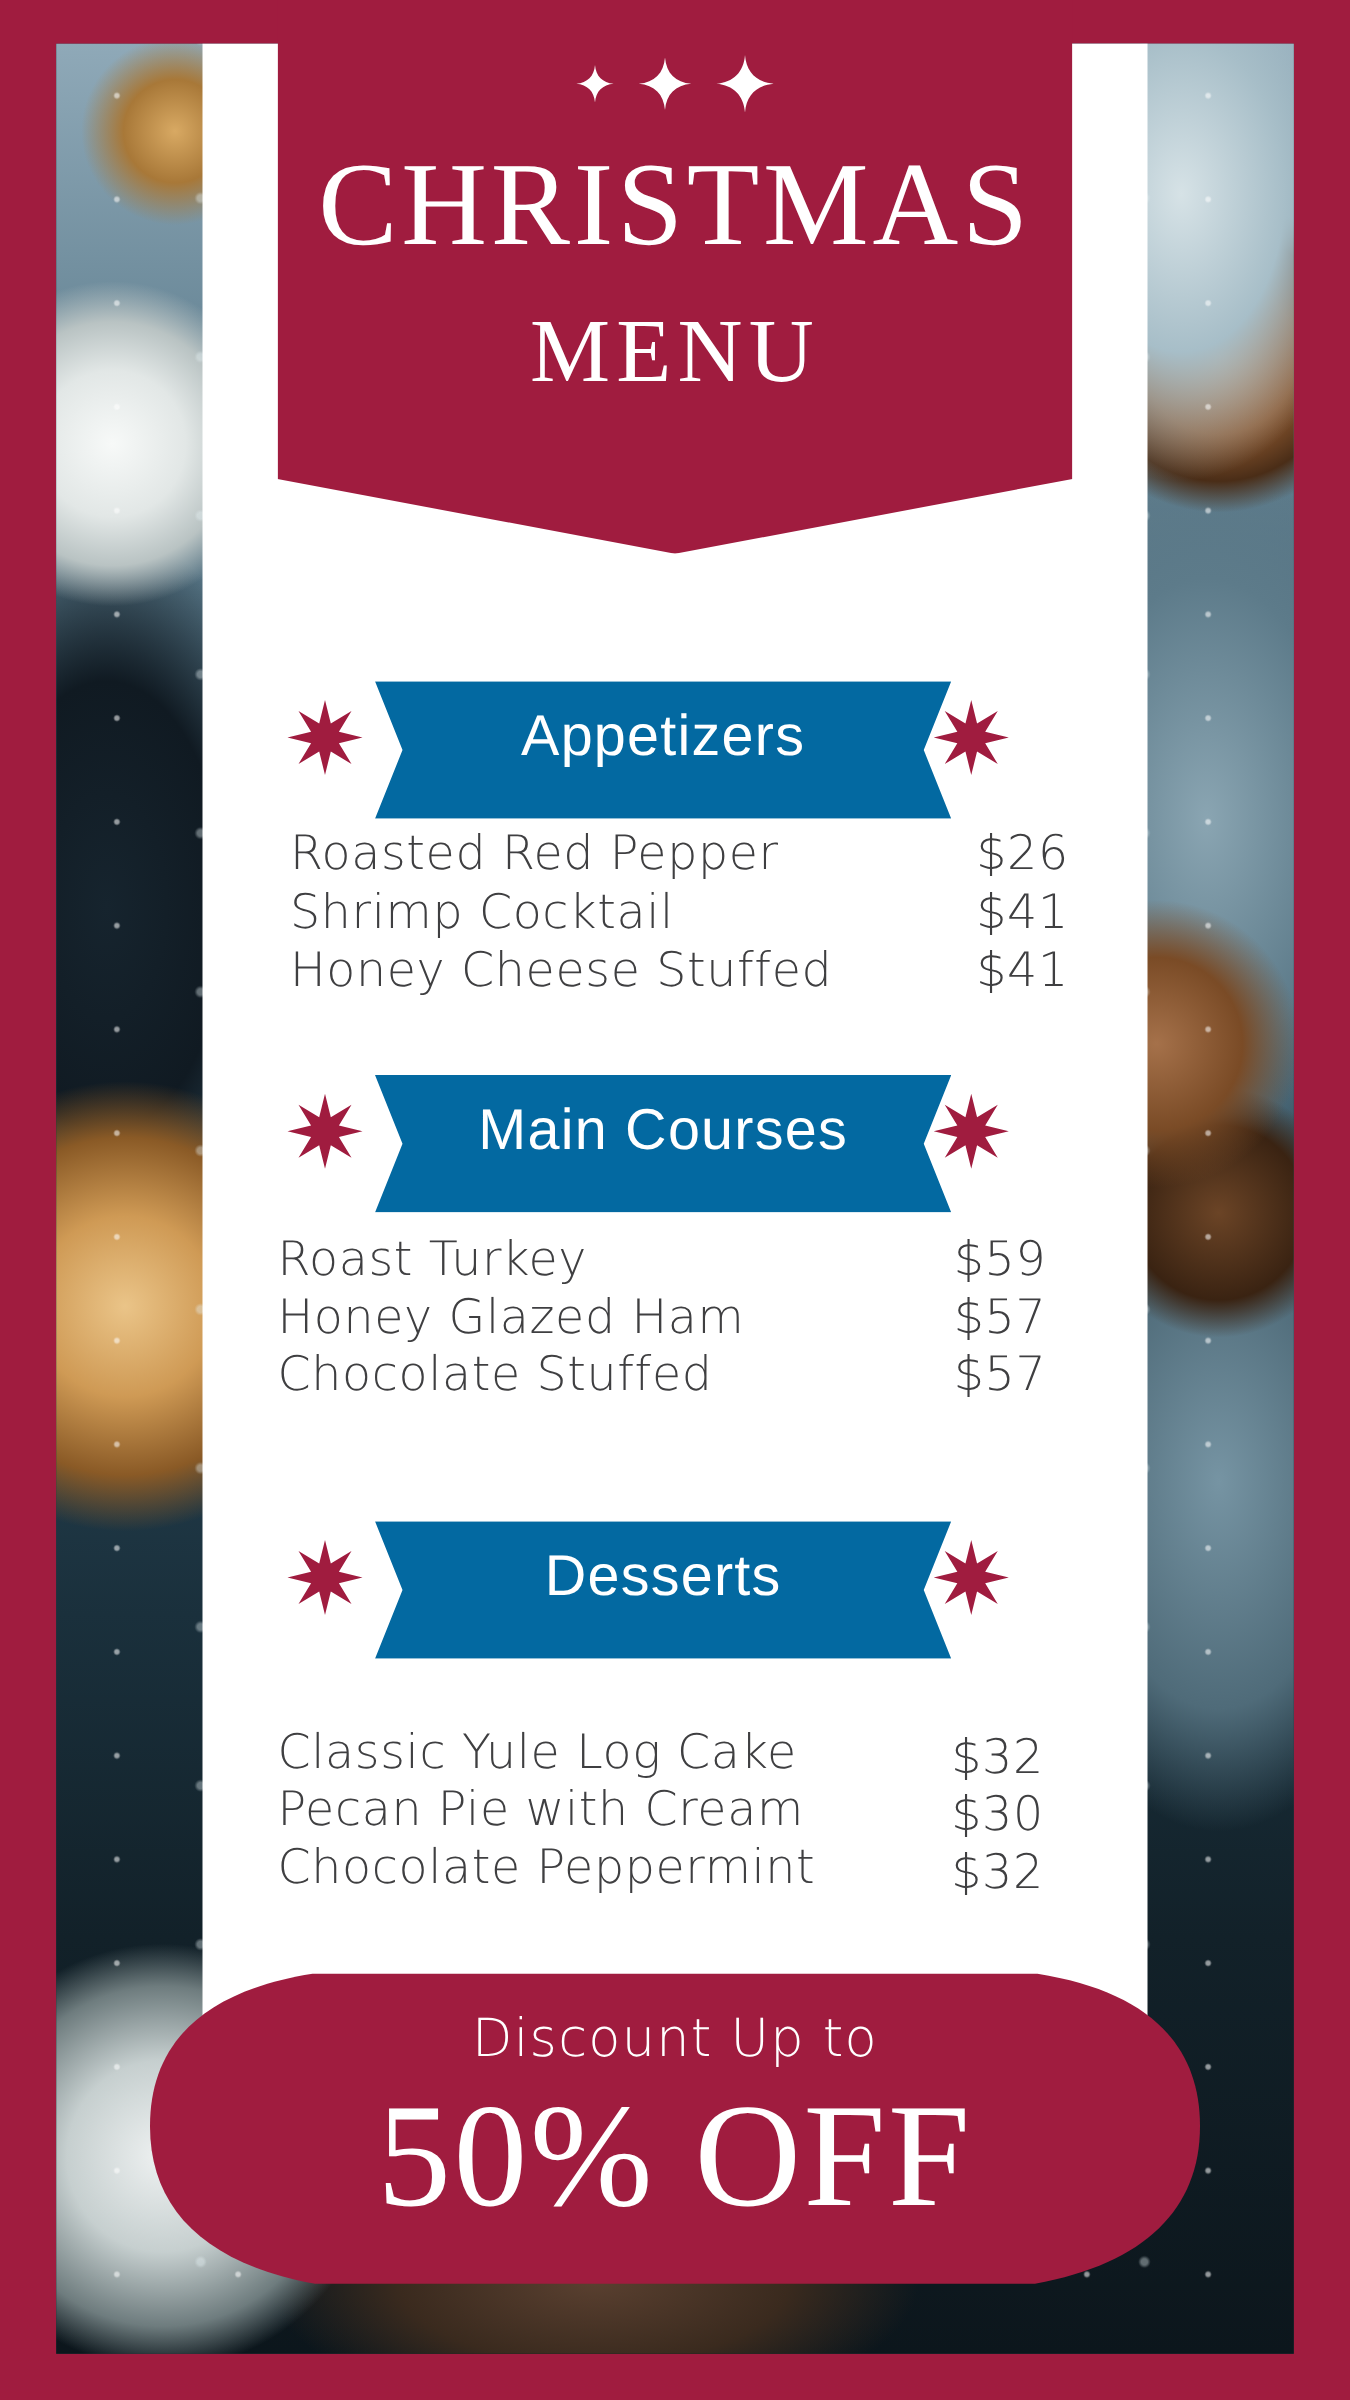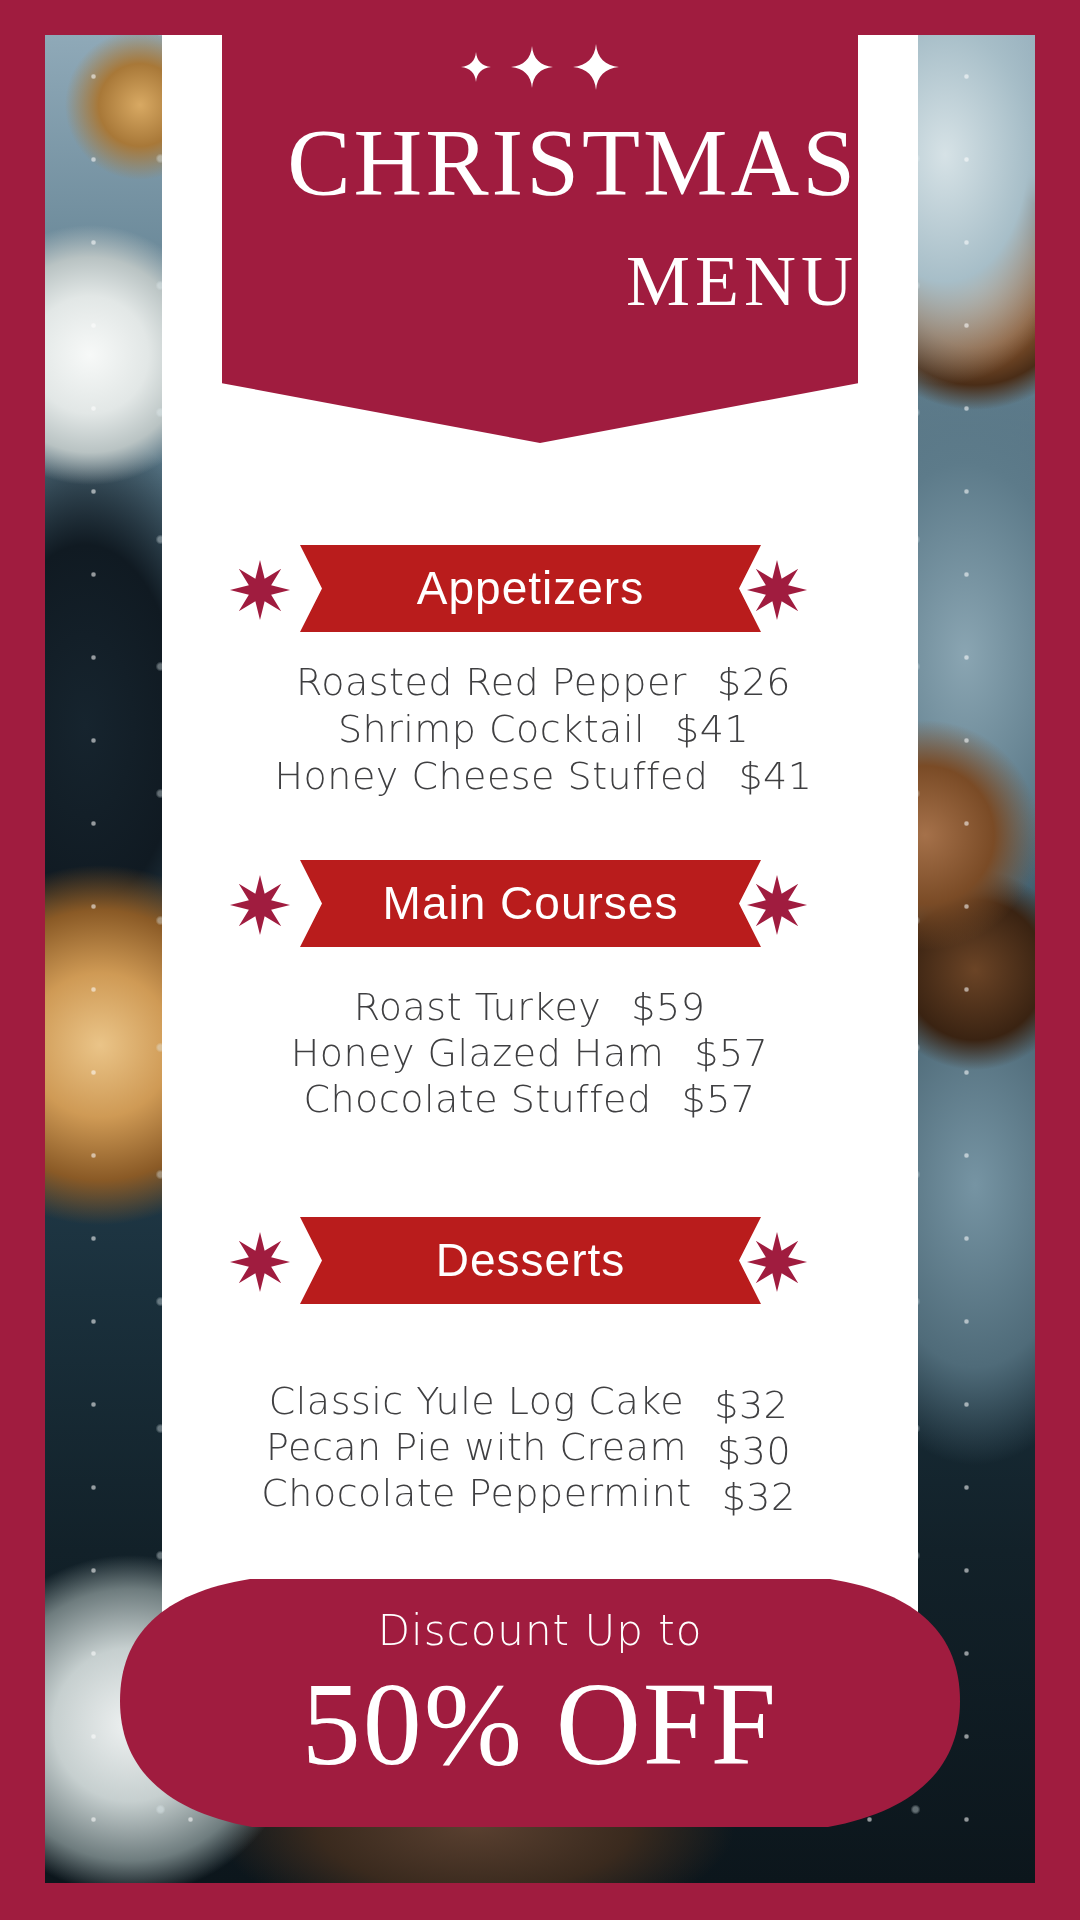--- a/index.html
+++ b/index.html
@@ -35,47 +35,47 @@
       radial-gradient(circle, rgba(240,250,252,.5) 5px, rgba(240,250,252,.15) 9px, rgba(240,250,252,0) 12px);
     background-size:97px 83px, 151px 127px, 263px 219px;
     background-position:0 0, 40px 60px, 90px 30px;
   }
   
   .panel{position:absolute;left:162px;top:35px;width:756px;height:1682px;background:#ffffff;}
   
   .banner{
     position:absolute;left:222px;top:0;width:636px;height:443px;background:#A01C3F;
     clip-path:polygon(0 0,100% 0,100% 86.5%,50% 100%,0 86.5%);
-    text-align:right;color:#fff;
+    text-align:center;color:#fff;
   }
   .sparkles{position:absolute;top:44px;left:0;width:100%;display:flex;justify-content:center;align-items:center;gap:20px;}
   .sparkles svg{display:block;fill:#fff;}
   .title-christmas{
     position:absolute;top:108px;left:0;width:100%;
     font-family:"Liberation Serif","DejaVu Serif",serif;
     font-size:95px;line-height:110px;letter-spacing:3px;font-weight:400;
   }
   .title-menu{
     position:absolute;top:238px;left:0;width:100%;
     font-family:"Liberation Serif","DejaVu Serif",serif;
     font-size:72px;line-height:86px;letter-spacing:5px;font-weight:400;
   }
   
   .ribbon{
-    position:absolute;left:300px;width:461px;height:87px;background:#b91c1c;
+    position:absolute;left:300px;width:461px;height:110px;background:#0369a1;
     clip-path:polygon(0 0,100% 0,calc(100% - 22px) 50%,100% 100%,0 100%,22px 50%);
     color:#fff;text-align:center;line-height:87px;
     font-size:46px;font-weight:500;letter-spacing:1px;
   }
   .star{position:absolute;width:62px;height:62px;}
   .star svg{display:block;width:62px;height:62px;fill:#A01C3F;}
   .star.right{z-index:3;}
   
   .list{position:absolute;color:#3F3F41;}
-  .row{display:flex;justify-content:center;align-items:baseline;gap:30px;}
+  .row{display:flex;justify-content:space-between;align-items:baseline;gap:30px;}
   .item-name,.item-price{
     font-size:38px;font-weight:300;letter-spacing:.5px;
     font-family:"DejaVu Sans","Liberation Sans",sans-serif;
   }
   .list-appetizers{left:232px;top:659px;width:623px;}
   .list-appetizers .row{height:47px;line-height:47px;}
   .list-mains{left:222px;top:984px;width:615px;}
   .list-mains .row{height:46px;line-height:46px;}
   .list-desserts{left:222px;top:1330px;width:613px;}
   .list-desserts .row{height:46px;line-height:46px;}

